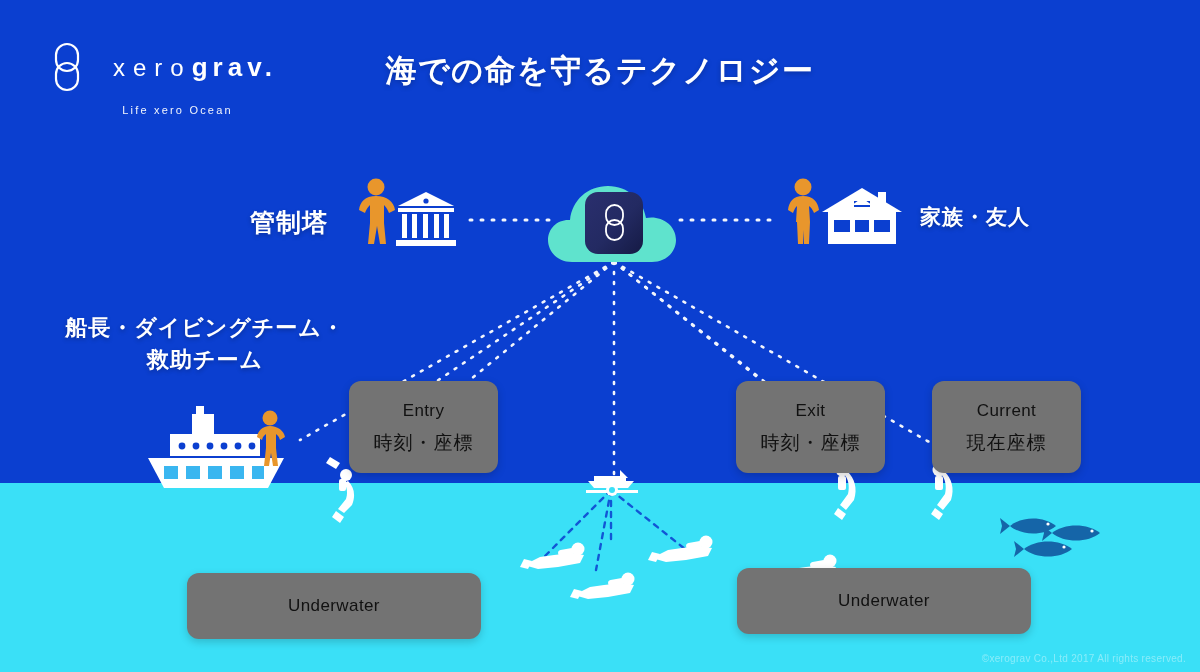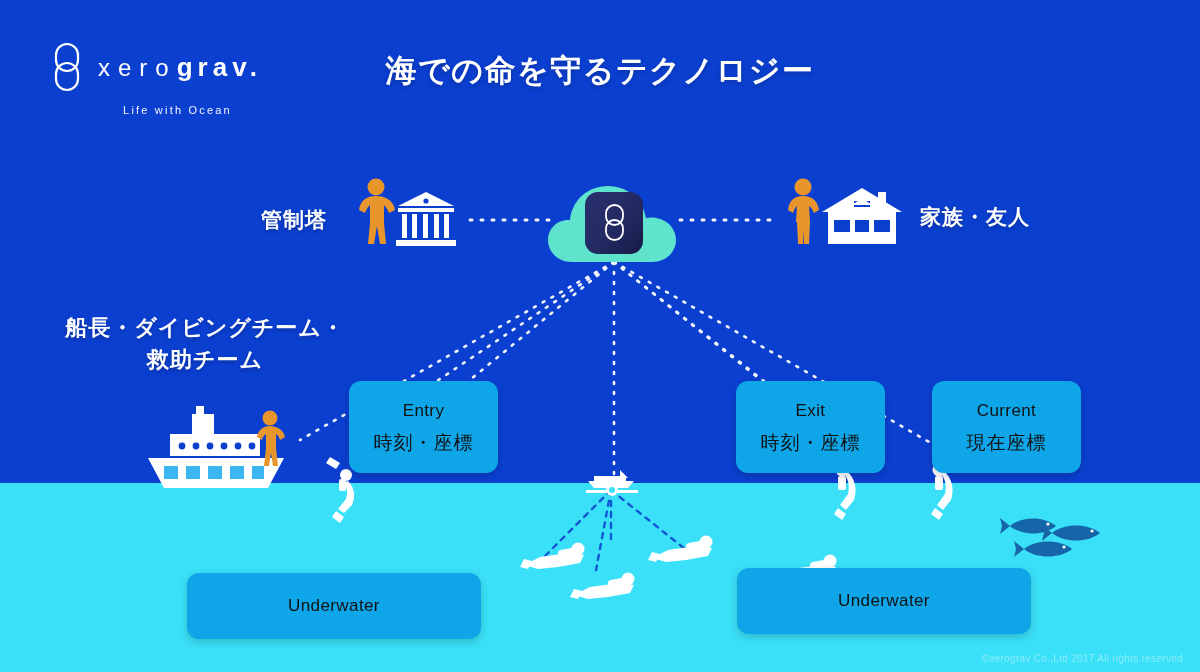--- a/index.html
+++ b/index.html
@@ -10,45 +10,45 @@
     position:relative;
   }
   #stage{position:absolute;inset:0;width:1200px;height:672px;}
 
   
   .sky{position:absolute;left:0;top:0;width:1200px;height:483px;background:#0b3fd0;}
   .sea{position:absolute;left:0;top:483px;width:1200px;height:189px;background:#3ae0f7;}
 
   
   .logo{position:absolute;left:50px;top:42px;width:270px;height:72px;}
-  .logo-row{display:flex;align-items:center;gap:14px;}
+  .logo-row{display:flex;align-items:center;gap:29px;}
   .logo-mark{width:34px;height:50px;flex:none;}
   .logo-word{color:#ffffff;font-size:26px;letter-spacing:6px;line-height:1;white-space:nowrap;}
   .logo-word b{font-weight:700;letter-spacing:5px;}
   .logo-word i{font-style:normal;font-weight:300;letter-spacing:8px;font-size:24px;}
   .logo-tag{color:#ffffff;font-size:11px;letter-spacing:2.2px;text-align:center;
             margin-top:12px;width:255px;font-weight:400;opacity:.95;}
 
   
   .title{
     position:absolute;left:0;top:50px;width:1200px;text-align:center;
     color:#ffffff;font-size:31px;font-weight:700;letter-spacing:1.5px;
     text-shadow:0 2px 5px rgba(0,0,0,.22);
   }
 
   
   .node-label{position:absolute;color:#ffffff;font-weight:700;letter-spacing:1px;
               text-shadow:0 2px 4px rgba(0,0,0,.25);}
-  #label-control{left:261px;top:206px;font-size:21px;}
+  #label-control{left:250px;top:206px;font-size:25px;}
   #label-family{left:920px;top:203px;font-size:21px;}
   #label-crew{left:55px;top:312px;font-size:22px;line-height:1.45;width:300px;text-align:center;}
 
   
   .box{
-    position:absolute;background:#0ea5e9;border-radius:12px;
+    position:absolute;background:#737373;border-radius:12px;
     display:flex;flex-direction:column;align-items:center;justify-content:center;
     color:#111111;text-align:center;line-height:1.25;
     box-shadow:0 3px 8px rgba(0,0,0,.18);
     gap:8px;
   }
   .box .en{font-size:17px;font-weight:400;letter-spacing:.4px;}
   .box .jp{font-size:19px;font-weight:400;letter-spacing:1px;margin-top:2px;}
   #box-entry{left:349px;top:381px;width:149px;height:92px;}
   #box-exit{left:689px;top:381px;width:149px;height:92px;margin-left:47px;}
   #box-current{left:932px;top:381px;width:149px;height:92px;}
@@ -99,21 +99,21 @@
   <div class="logo">
     <div class="logo-row">
       <svg class="logo-mark" viewBox="0 0 34 50">
         <rect x="6" y="2" width="22" height="27" rx="11" fill="none" stroke="#fff" stroke-width="2.2"></rect>
         <rect x="6" y="21" width="22" height="27" rx="11" fill="none" stroke="#fff" stroke-width="2.2"></rect>
       </svg>
       <div class="logo-word">
         <i>xero</i><b>grav.</b>
       </div>
     </div>
-    <div class="logo-tag">Life with Ocean</div>
+    <div class="logo-tag">Life xero Ocean</div>
   </div>
 
   <div class="title">海での命を守るテクノロジー</div>
 
   <svg class="layer" viewBox="0 0 1200 672">
 
     <g transform="translate(356,178)">
       <circle cx="20" cy="9" r="8.5" fill="#e8962c"></circle>
       <path d="M20 18 C9 18 4 24 3 32 L9 35 C11 30 13 28 14 27 L14 45 L12 66 L18 66 L21 48 L24 66 L30 66 L28 45 L28 27 C29 28 31 30 33 35 L39 32 C38 24 31 18 20 18 Z" fill="#e8962c"></path>
     </g>

